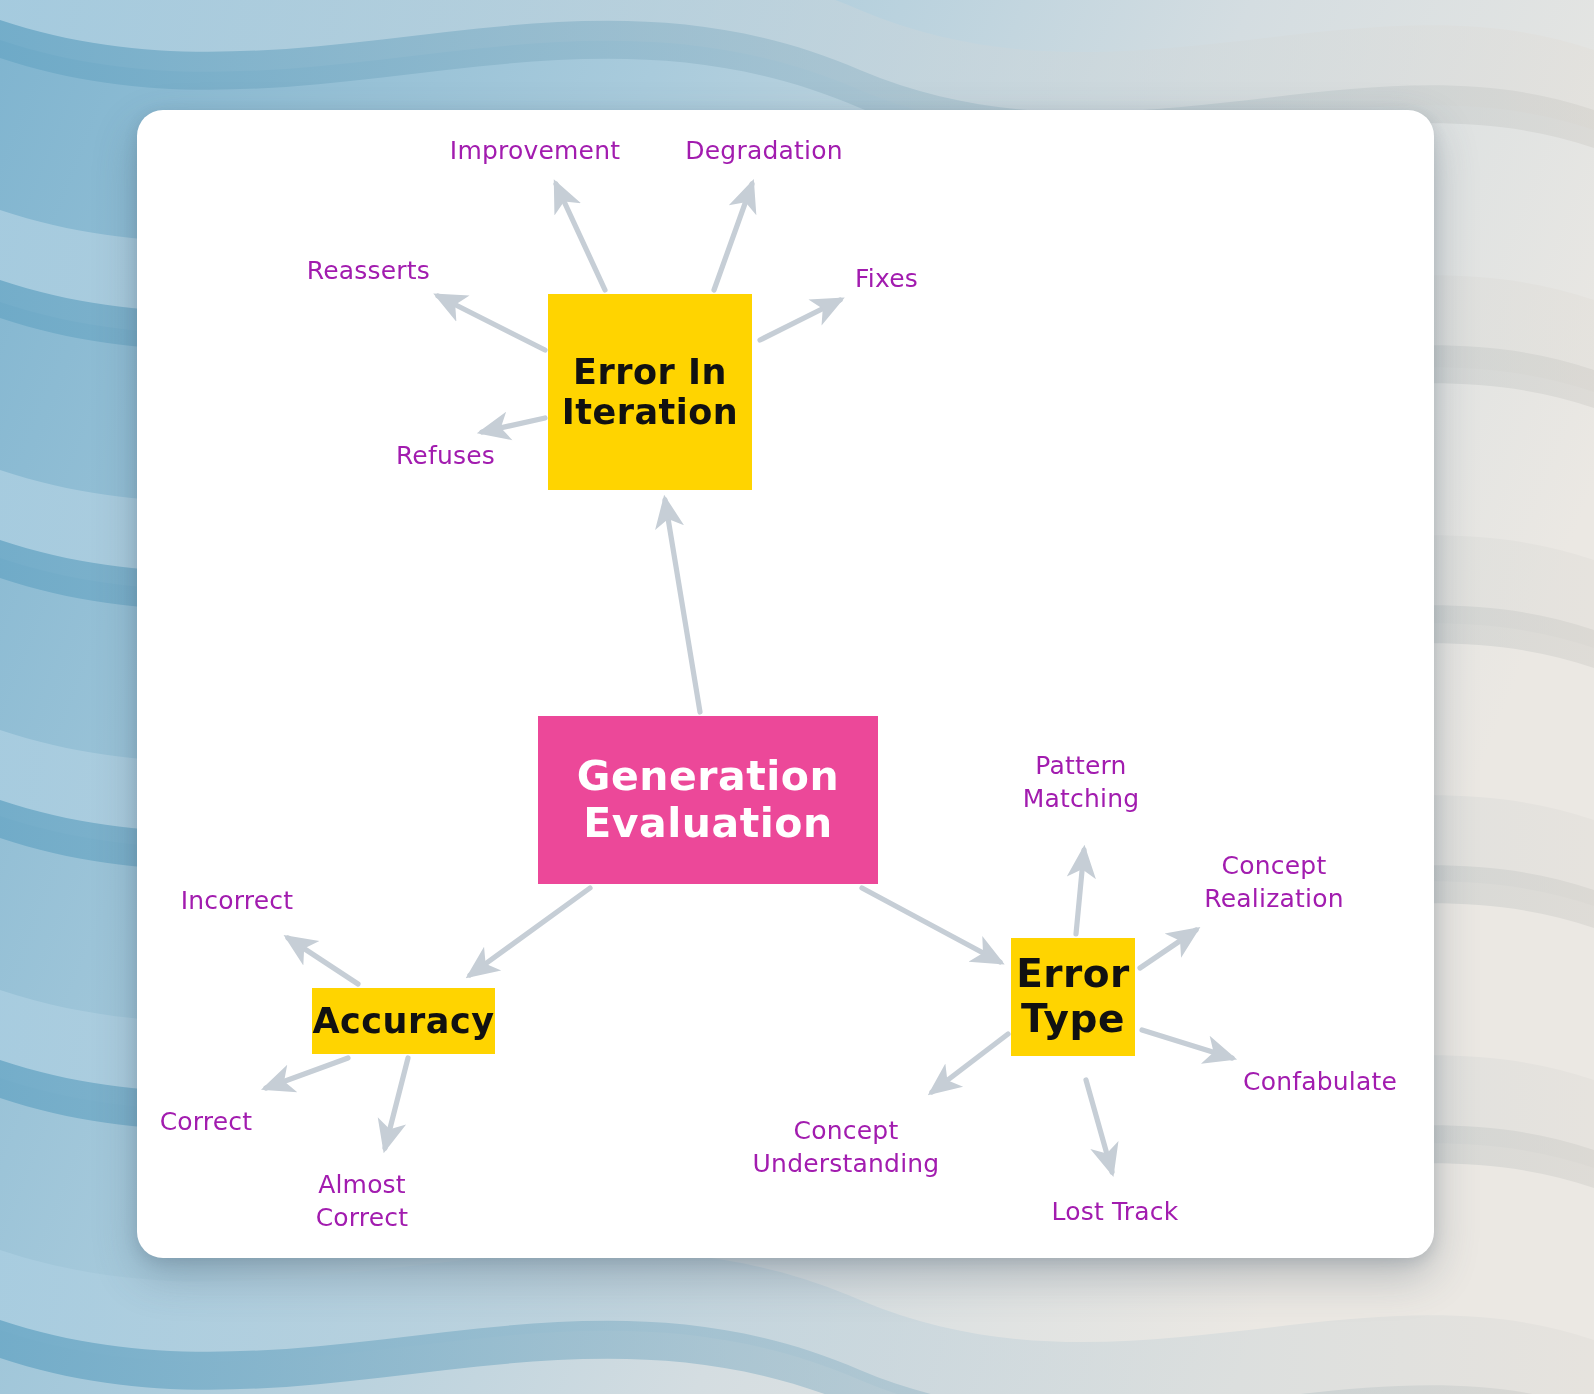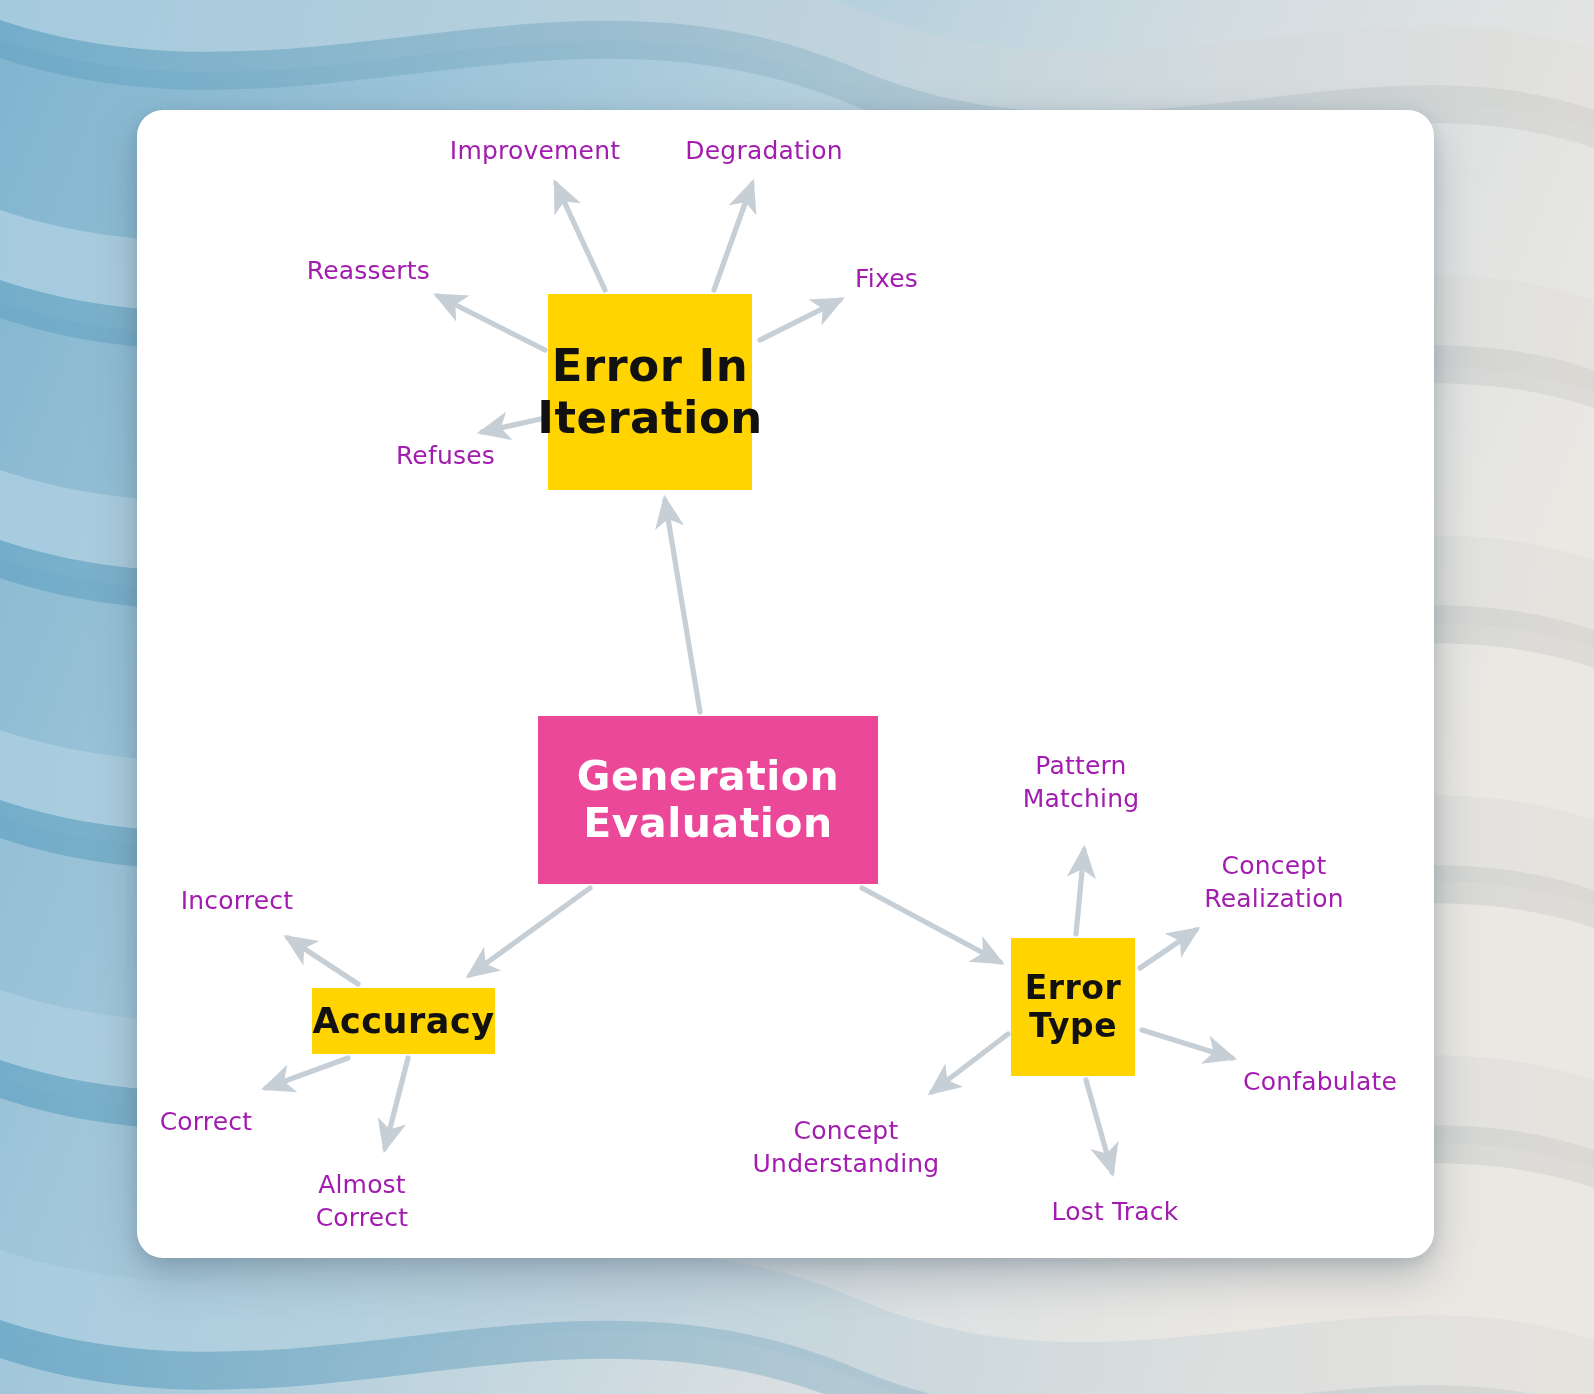--- a/index.html
+++ b/index.html
@@ -74,37 +74,37 @@
   .node-branch {
     background: #ffd400;
     color: #111111;
   }
 
   #node-error-iteration {
     left: 548px;
     top: 294px;
     width: 204px;
     height: 196px;
-    font-size: 45px;
+    font-size: 35px;
   }
 
   #node-accuracy {
     left: 312px;
     top: 988px;
     width: 183px;
     height: 66px;
     font-size: 35px;
   }
 
   #node-error-type {
     left: 1011px;
     top: 938px;
     width: 124px;
-    height: 138px;
-    font-size: 33px;
+    height: 118px;
+    font-size: 39px;
   }
 
   
   .leaf {
     position: absolute;
     color: #a21caf;
     font-family: "DejaVu Sans", sans-serif;
     font-size: 25px;
     font-weight: 400;
     line-height: 1.32;

